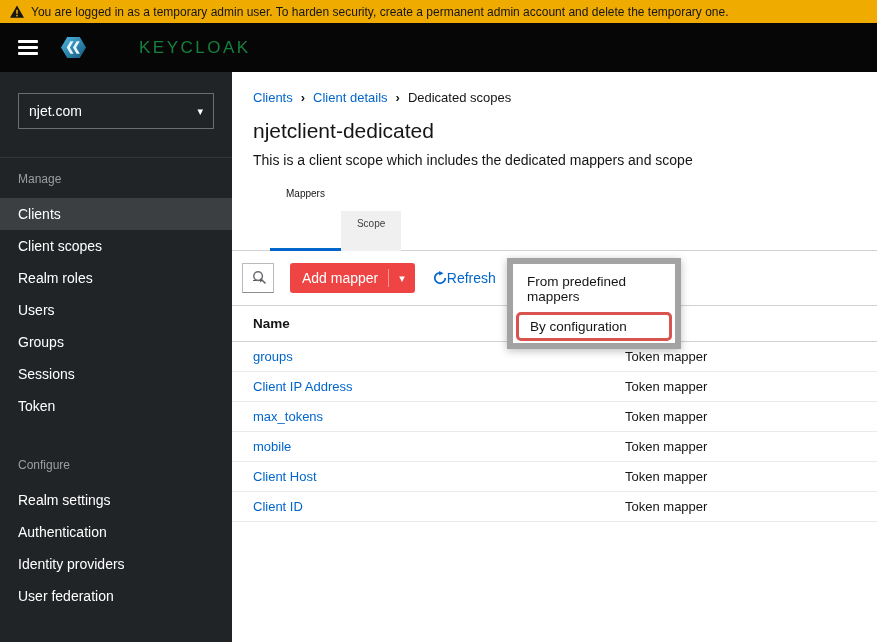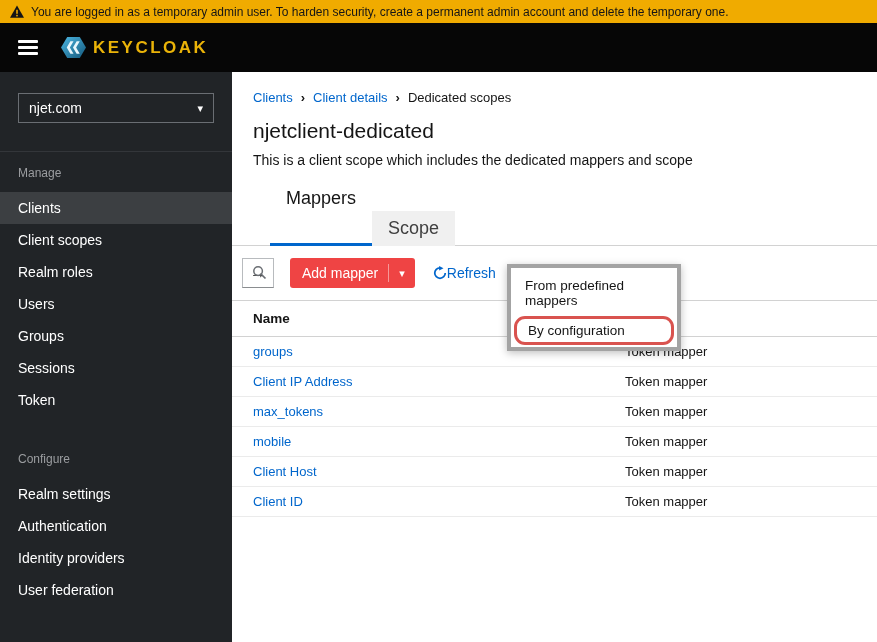--- a/index.html
+++ b/index.html
@@ -22,29 +22,29 @@
   .banner svg { flex:0 0 auto; }
 
   
   .masthead {
     position:absolute; top:23px; left:0; right:0; height:49px;
     background:#060606; display:flex; align-items:center;
   }
   .hamburger { margin-left:18px; width:20px; height:15px; display:flex; flex-direction:column; justify-content:space-between; cursor:pointer; }
   .hamburger span { display:block; height:3px; background:#fff; border-radius:1px; }
   .brand { display:flex; align-items:center; gap:7px; margin-left:23px; cursor:pointer; }
-  .brand-text { color:#eab308; font-size:17px; letter-spacing:2.5px; font-weight:700; }
+  .brand-text { color:#15803d; font-size:17px; letter-spacing:2.5px; font-weight:400;margin-left:46px; }
 
   
   .sidebar {
     position:absolute; top:72px; left:0; bottom:0; width:232px;
     background:#212427; color:#fff;
   }
   .realm-selector {
-    margin:21px 18px 0 18px; height:30px;
+    margin:21px 18px 0 18px; height:36px;
     border:1px solid #6a6e73; display:flex; align-items:center;
     justify-content:space-between; padding:0 10px; font-size:14px; cursor:pointer;
   }
   .realm-caret { font-size:11px; color:#fff; }
   .sidebar-divider { margin-top:28px; height:1px; background:#33363a; }
   .nav-group-title { margin:14px 0 12px 18px; font-size:12px; color:#9b9da0; }
   .nav-group-title.second { margin-top:36px; }
   .nav-item { height:32px; line-height:32px; padding-left:18px; font-size:14px; color:#fff; cursor:pointer; }
   .nav-item.active { background:#3c3f42; }
 
@@ -53,21 +53,21 @@
 
   .breadcrumb { padding:18px 0 0 21px; font-size:13px; display:flex; align-items:center; gap:8px; }
   .breadcrumb a { color:#0066cc; text-decoration:none; cursor:pointer; }
   .crumb-sep { font-size:13px; font-weight:700; color:#151515; }
   .crumb-current { color:#151515; }
 
   .page-title { margin:14px 0 0 21px; font-size:21px; font-weight:400; color:#151515; }
   .page-subtitle { margin:9px 0 0 21px; font-size:14px; color:#151515; }
 
   .tabs { margin-top:13px; padding-left:38px; display:flex; border-bottom:1px solid #d2d2d2; }
-  .tab { padding:7px 16px 4px 16px; font-size:18px; border-bottom:3px solid transparent; margin-bottom:-1px; cursor:pointer; }
+  .tab { padding:7px 16px 19px 16px; font-size:10px; border-bottom:3px solid transparent; margin-bottom:-1px; cursor:pointer; }
   .tab.active { color:#151515; border-bottom-color:#0066cc; }
   .tab.inactive { background:#f0f0f0; color:#404040;margin-top:30px; }
 
   .toolbar { display:flex; align-items:center; padding:12px 20px 12px 11px; border-bottom:1px solid #d2d2d2; position:relative; }
   .search-wrap { position:relative; display:flex; }
   .search-input {
     width:217px; height:30px; border:1px solid #b8bbbe; border-bottom-color:#8a8d90;
     padding:0 8px 0 30px; font-size:13px; font-family:"Liberation Sans",sans-serif; color:#151515; outline:none;
   }
   .search-input::placeholder { color:#8a8d90; }
@@ -89,27 +89,27 @@
 
   
   .tbl-head { display:flex; align-items:center; height:36px; border-bottom:1px solid #d2d2d2; padding-left:21px; font-size:13.5px; font-weight:700; }
   .col-name { width:372px; }
   .tbl-row { display:flex; align-items:center; height:30px; border-bottom:1px solid #ebebeb; padding-left:21px; font-size:13px; }
   .tbl-row a { color:#0066cc; text-decoration:none; cursor:pointer; }
   .cell-type { color:#151515; }
 
   
   .dropdown-menu {
-    position:absolute; left:275px; top:192px; width:174px;
-    background:#fff; border:4px solid #a3a3a3;
+    position:absolute; left:275px; top:186px; width:174px;
+    background:#fff; border:6px solid #a3a3a3;
     box-shadow:0 2px 8px rgba(3,3,3,.25); padding:2px 0; z-index:10;
   }
   .menu-item { padding:8px 14px; font-size:13.5px; color:#151515; cursor:pointer; }
   .menu-item.highlighted {
-    margin:0 3px; border:3px solid #d9534f; border-radius:11px; padding:4px 11px;
+    margin:0 3px; border:3px solid #d9534f; border-radius:5px; padding:4px 11px;
   }
 </style>
 </head>
 <body>
 
 <div class="banner">
   <svg width="14" height="13" viewBox="0 0 16 14">
     <path d="M8 0 L16 14 H0 Z" fill="#151515"></path>
     <rect x="7.1" y="5" width="1.8" height="4.6" fill="#f0ab00"></rect>
     <rect x="7.1" y="10.8" width="1.8" height="1.8" fill="#f0ab00"></rect>

